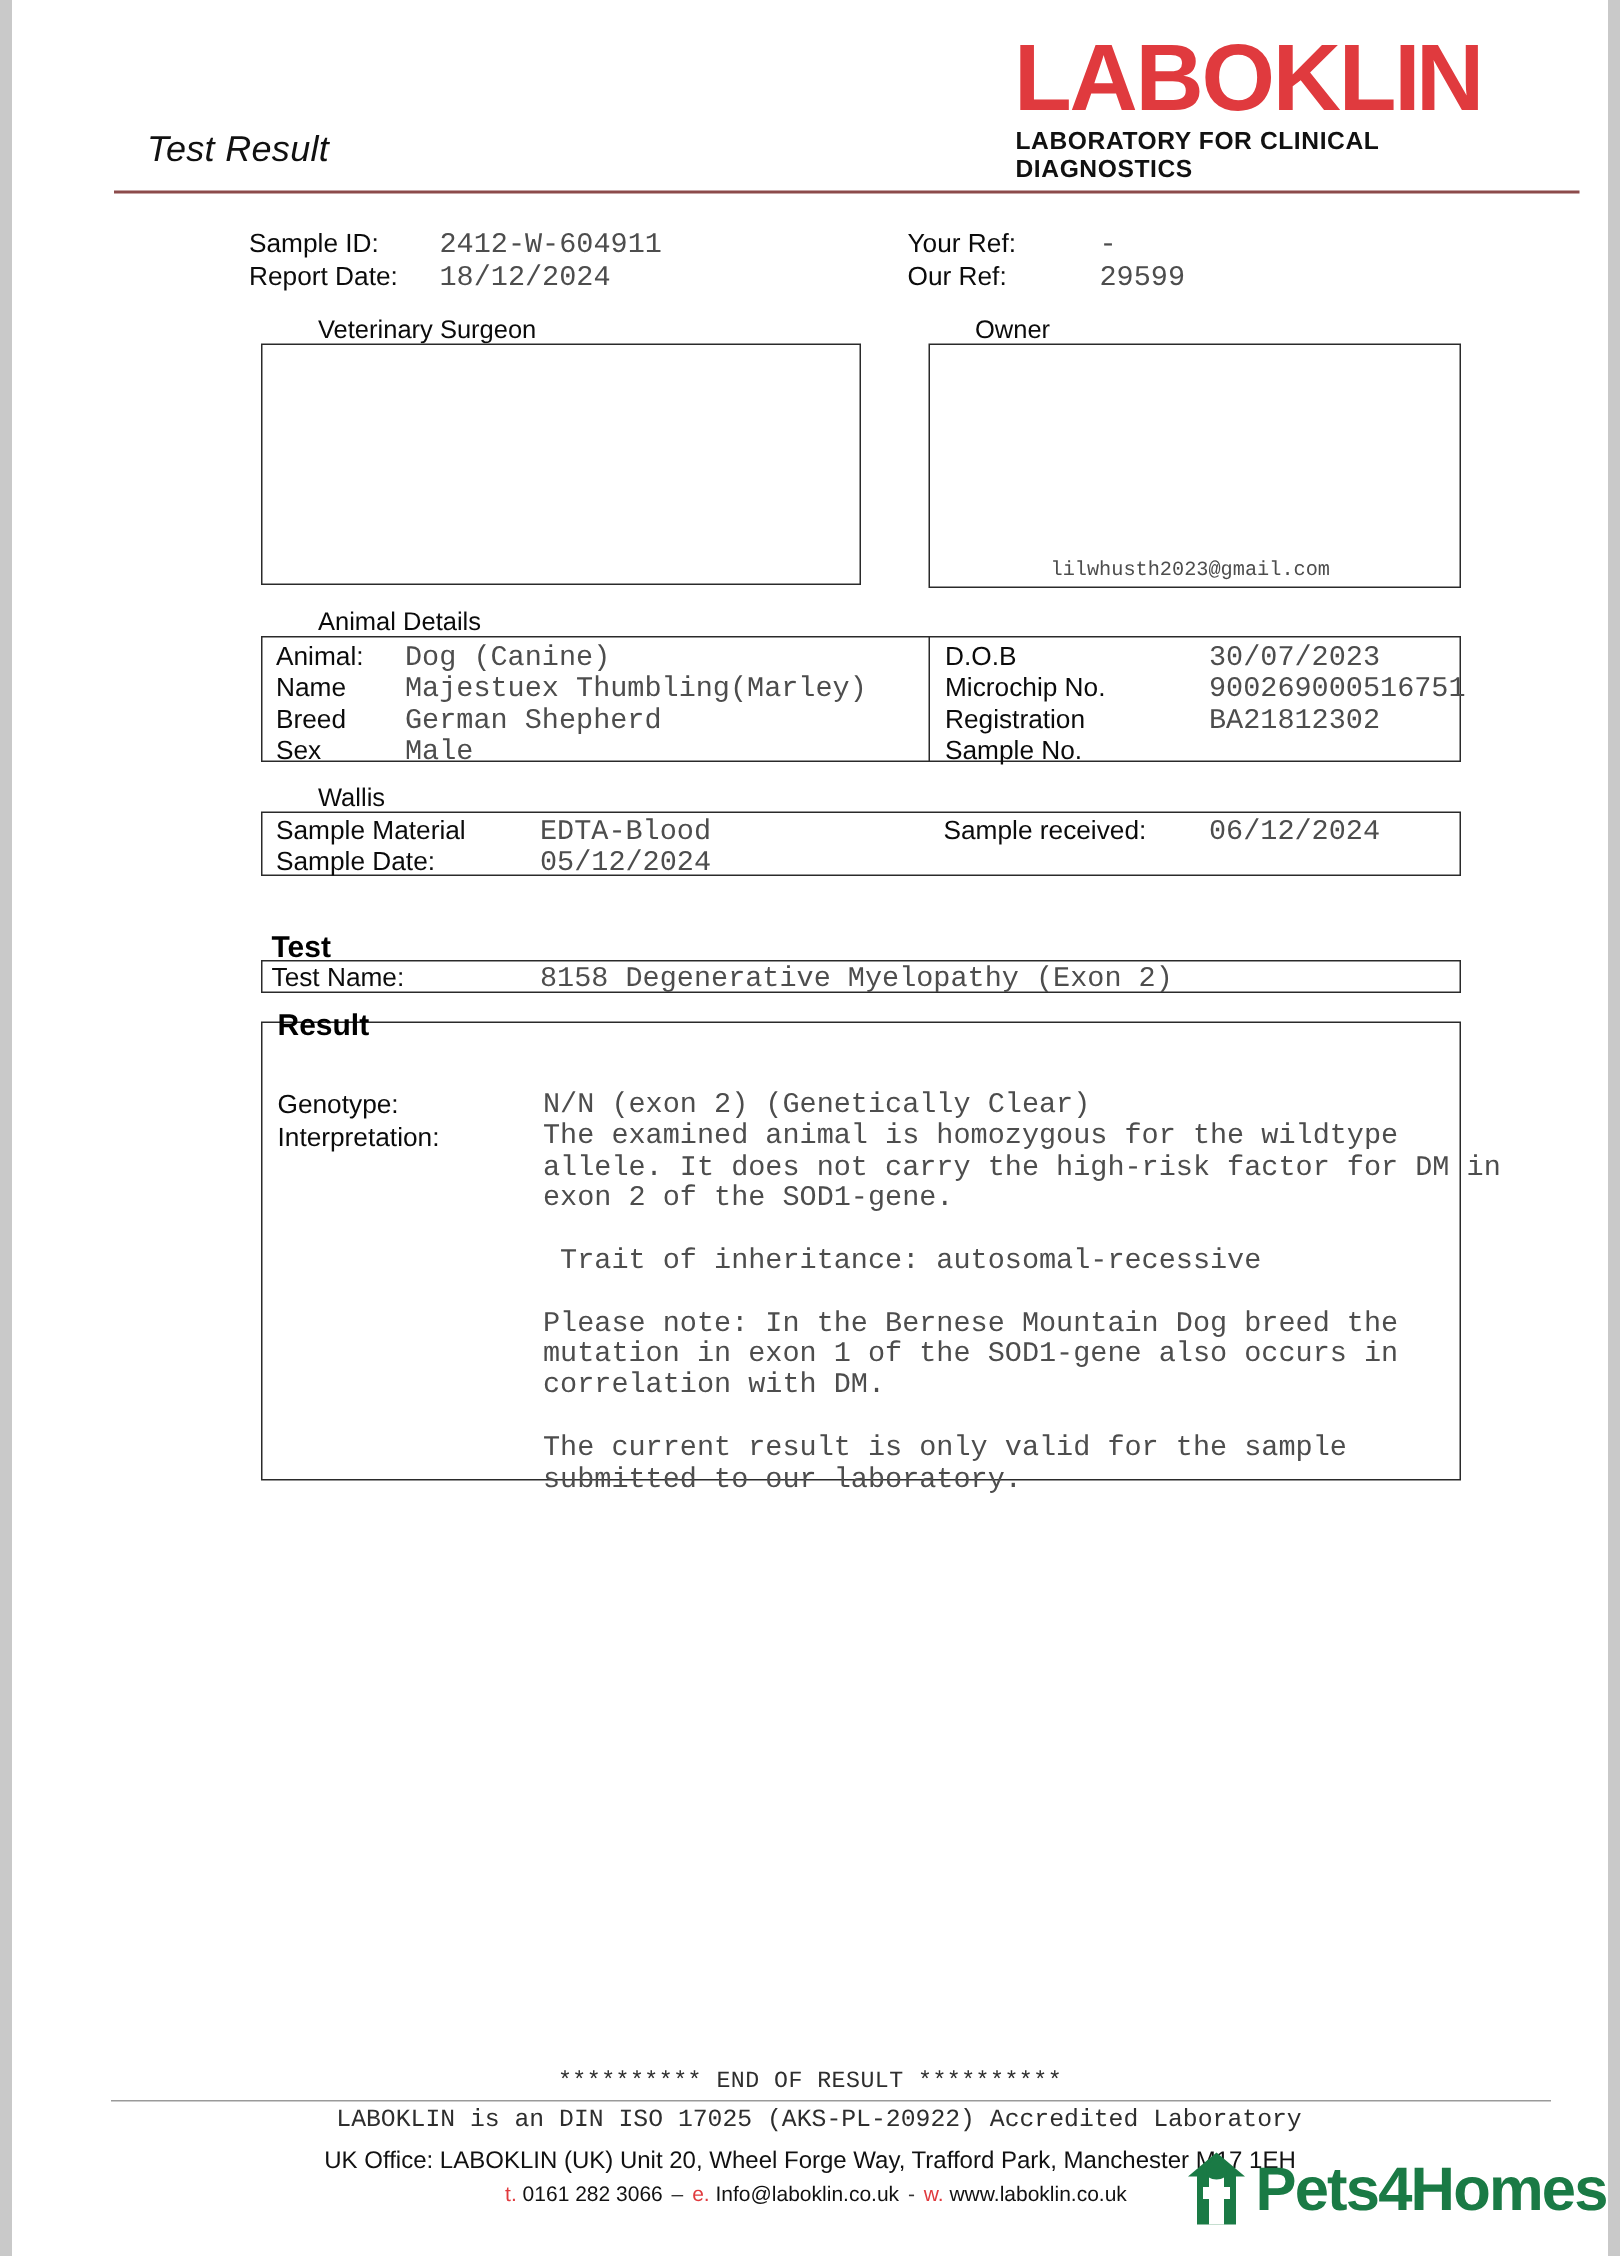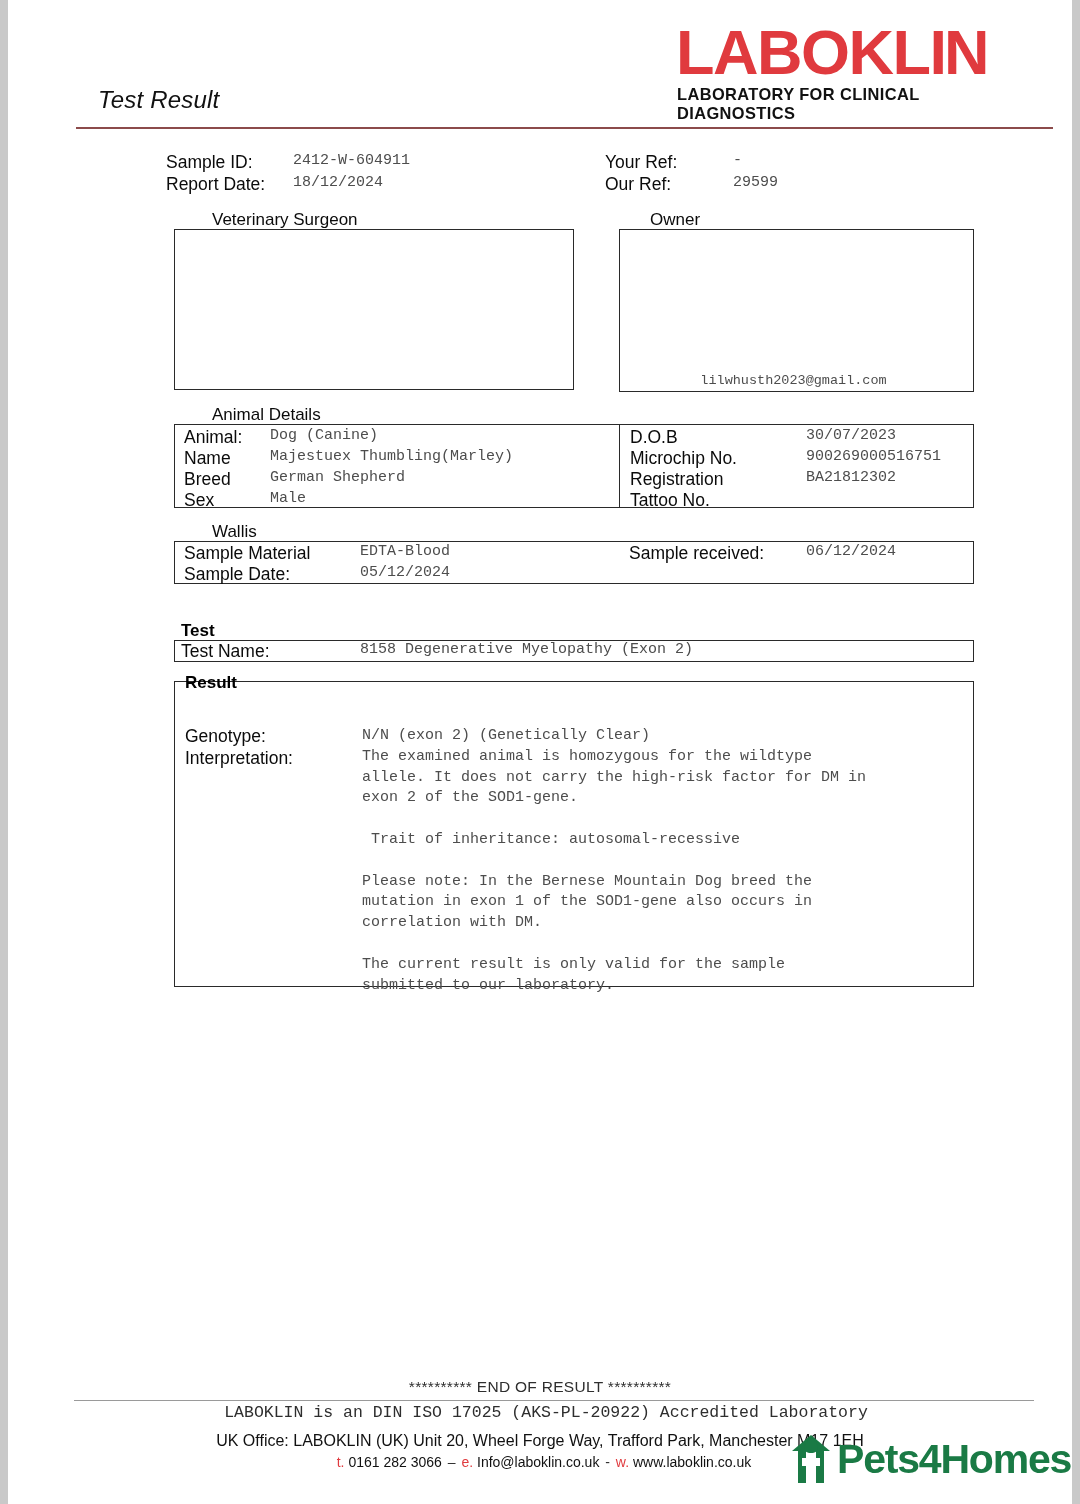--- a/index.html
+++ b/index.html
@@ -79,32 +79,32 @@
     top: 127px;
     width: 977px;
     height: 2px;
     background: #8c4b4b;
   }
 
   
   .mono {
     font-family: "Liberation Mono", "DejaVu Sans Mono", monospace;
     color: #4d4d4d;
-    font-size: 15px;
+    font-size: 19px;
     white-space: pre;
   }
   .lbl {
     font-family: "Liberation Sans", sans-serif;
     color: #0b0b0b;
     font-size: 17.5px;
   }
   .lbl-b {
     font-family: "Liberation Sans", sans-serif;
     color: #000;
-    font-size: 17px;
+    font-size: 20px;
     font-weight: bold;
   }
   .sec-cap {
     font-family: "Liberation Sans", sans-serif;
     color: #0b0b0b;
     font-size: 17px;
     margin-left: 27px;
   }
 
   
@@ -192,21 +192,21 @@
     width: 600px;
     line-height: 20.8px;
   }
 
   
   #end-of-result {
     position: absolute;
     left: 0; top: 1378px;
     width: 1064px;
     text-align: center;
-    font-family: Liberation Sans, sans-serif;
+    font-family: Liberation Mono, monospace;
     font-size: 15.5px;
     color: #2e2e2e;
     letter-spacing: 0.3px;
   }
   #foot-rule {
     position: absolute;
     left: 66px; top: 1400px;
     width: 960px; height: 1px;
     background: #9a9a9a;
   }
@@ -304,21 +304,21 @@
   <div class="ad-l-val mono adr2">German Shepherd</div>
   <div class="ad-l-lbl lbl  adr3">Sex</div>
   <div class="ad-l-val mono adr3">Male</div>
 
   <div class="ad-r-lbl lbl  adr0">D.O.B</div>
   <div class="ad-r-val mono adr0">30/07/2023</div>
   <div class="ad-r-lbl lbl  adr1">Microchip No.</div>
   <div class="ad-r-val mono adr1">900269000516751</div>
   <div class="ad-r-lbl lbl  adr2">Registration</div>
   <div class="ad-r-val mono adr2">BA21812302</div>
-  <div class="ad-r-lbl lbl  adr3">Tattoo No.</div>
+  <div class="ad-r-lbl lbl  adr3">Sample No.</div>
   <div class="ad-r-val mono adr3"></div>
 
   <div class="box-cap sec-cap" id="sm-cap">Wallis</div>
   <div class="box" id="sm-box"></div>
   <div class="sm-lbl lbl  smr0">Sample Material</div>
   <div class="sm-val mono smr0">EDTA-Blood</div>
   <div class="sm-lbl lbl  smr1">Sample Date:</div>
   <div class="sm-val mono smr1">05/12/2024</div>
   <div class="lbl" id="sm-recv-lbl">Sample received:</div>
   <div class="mono" id="sm-recv-val">06/12/2024</div>

